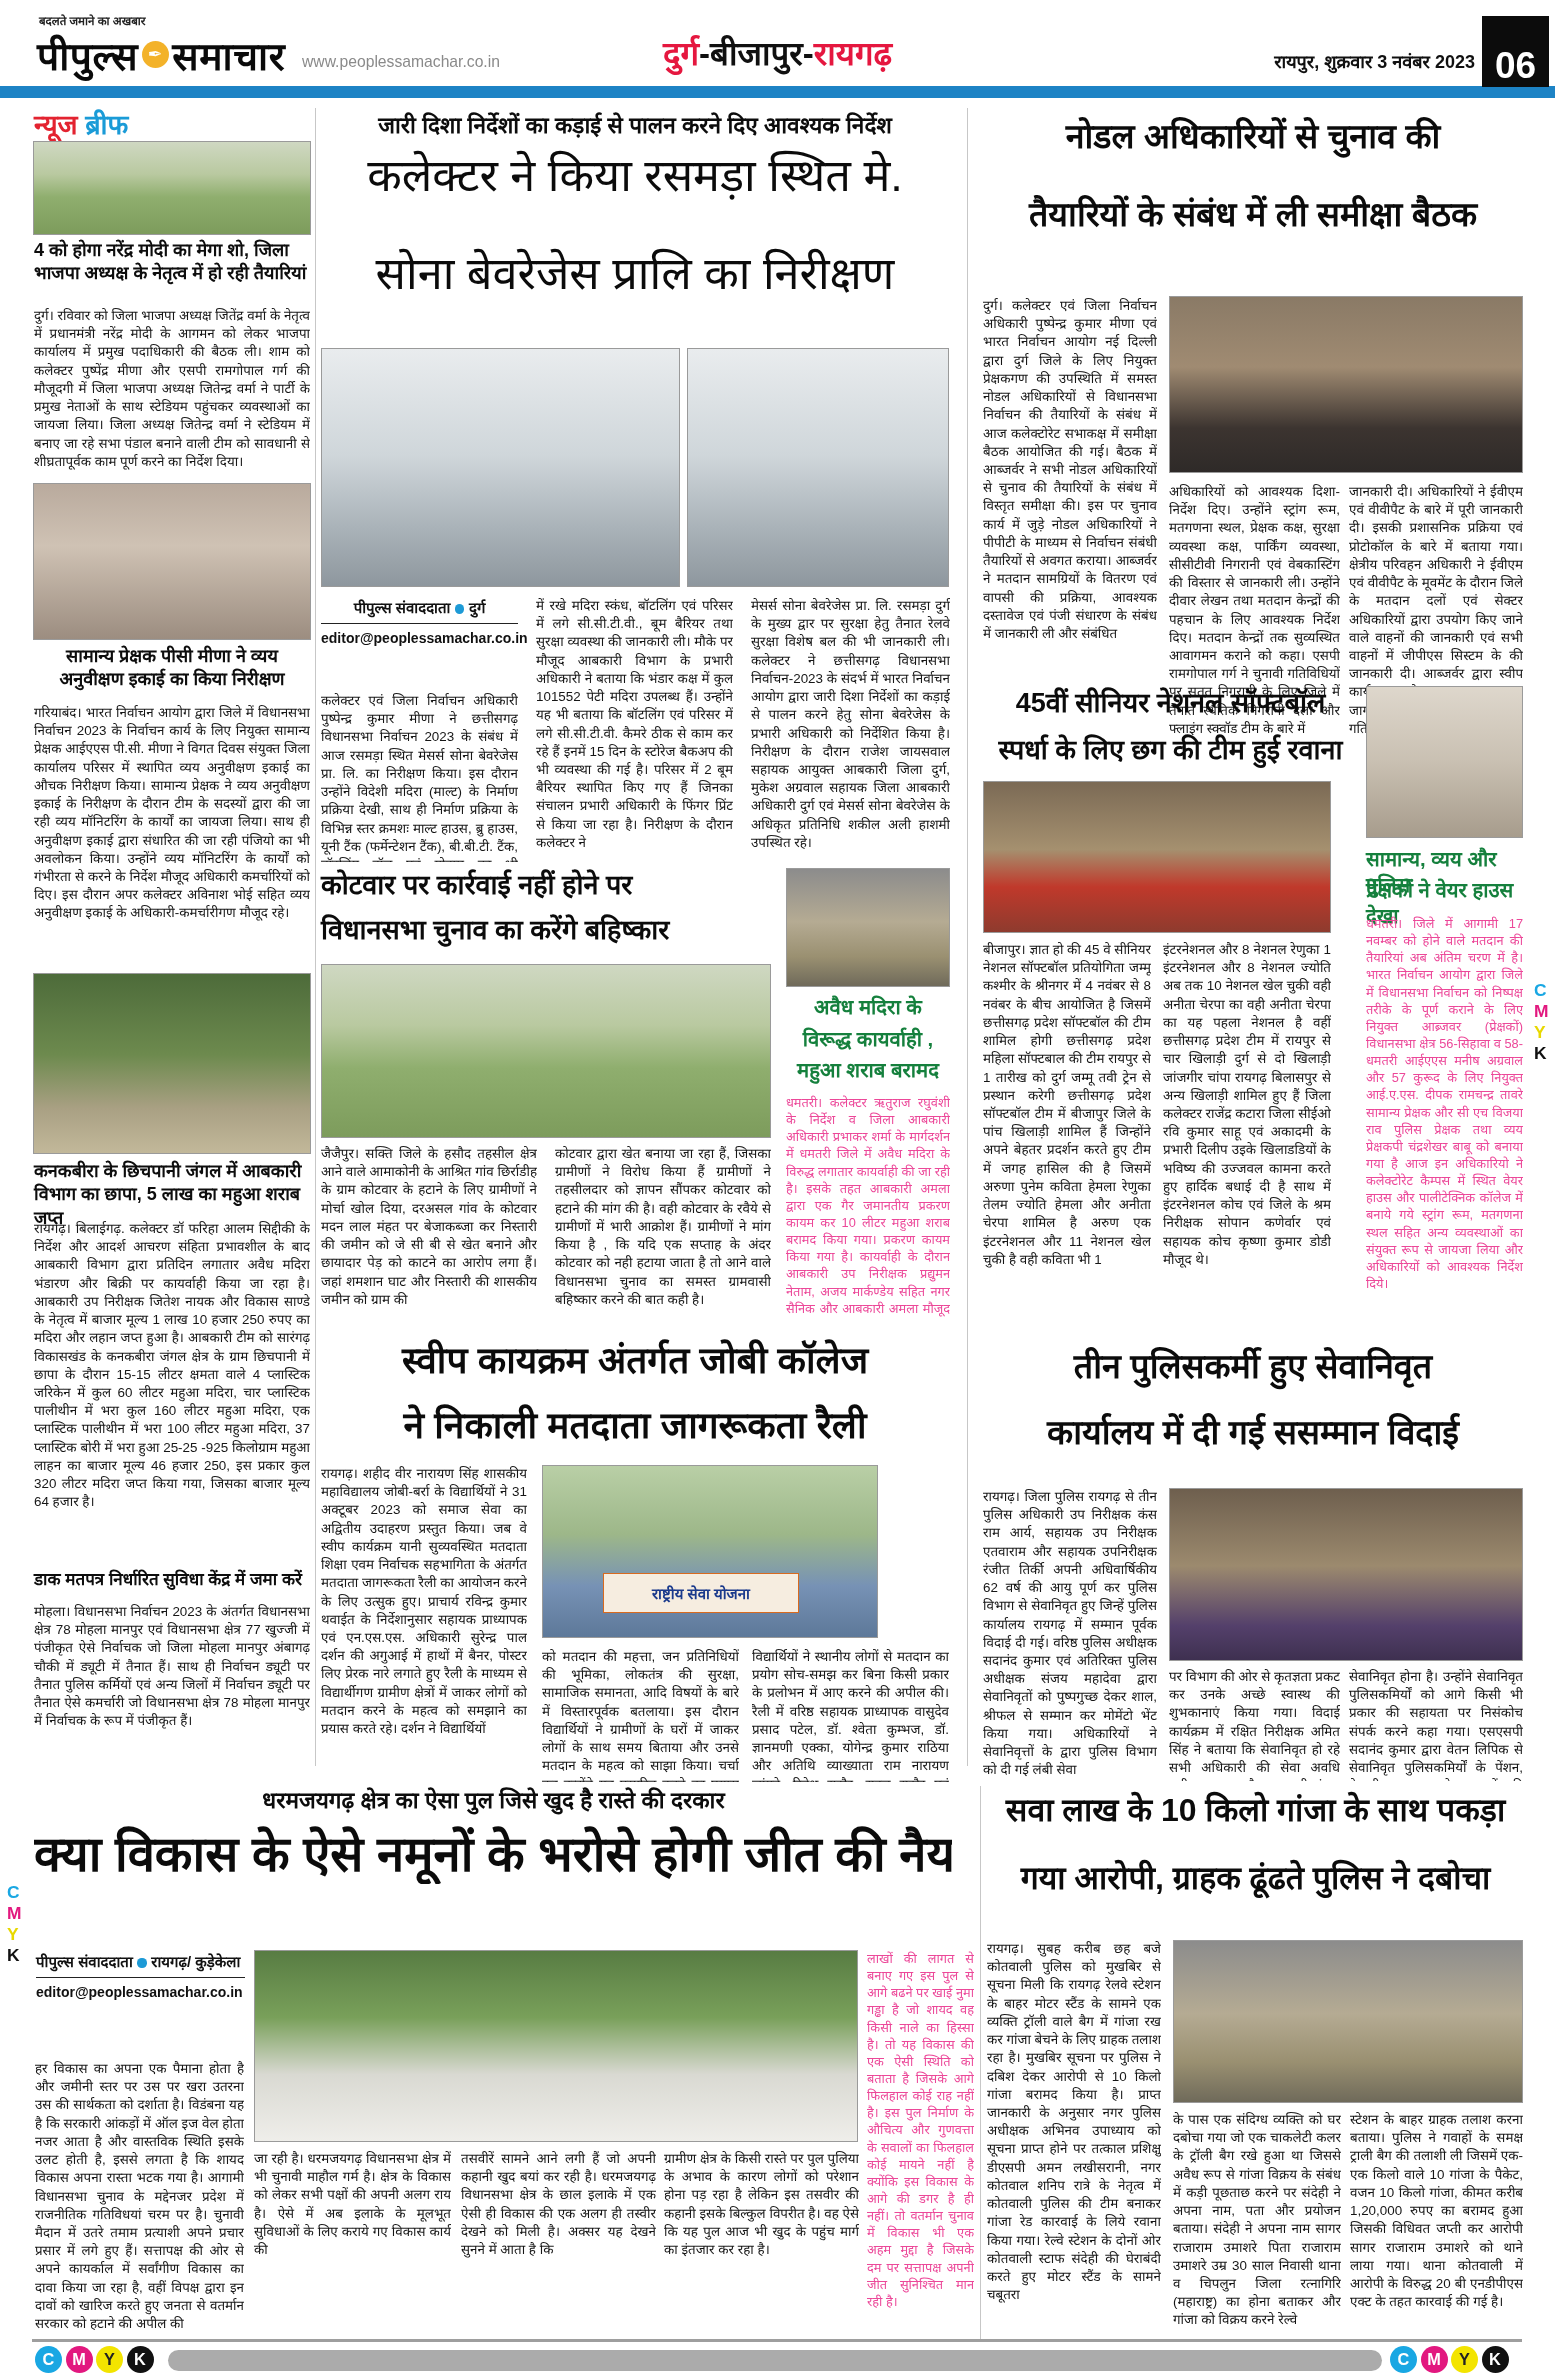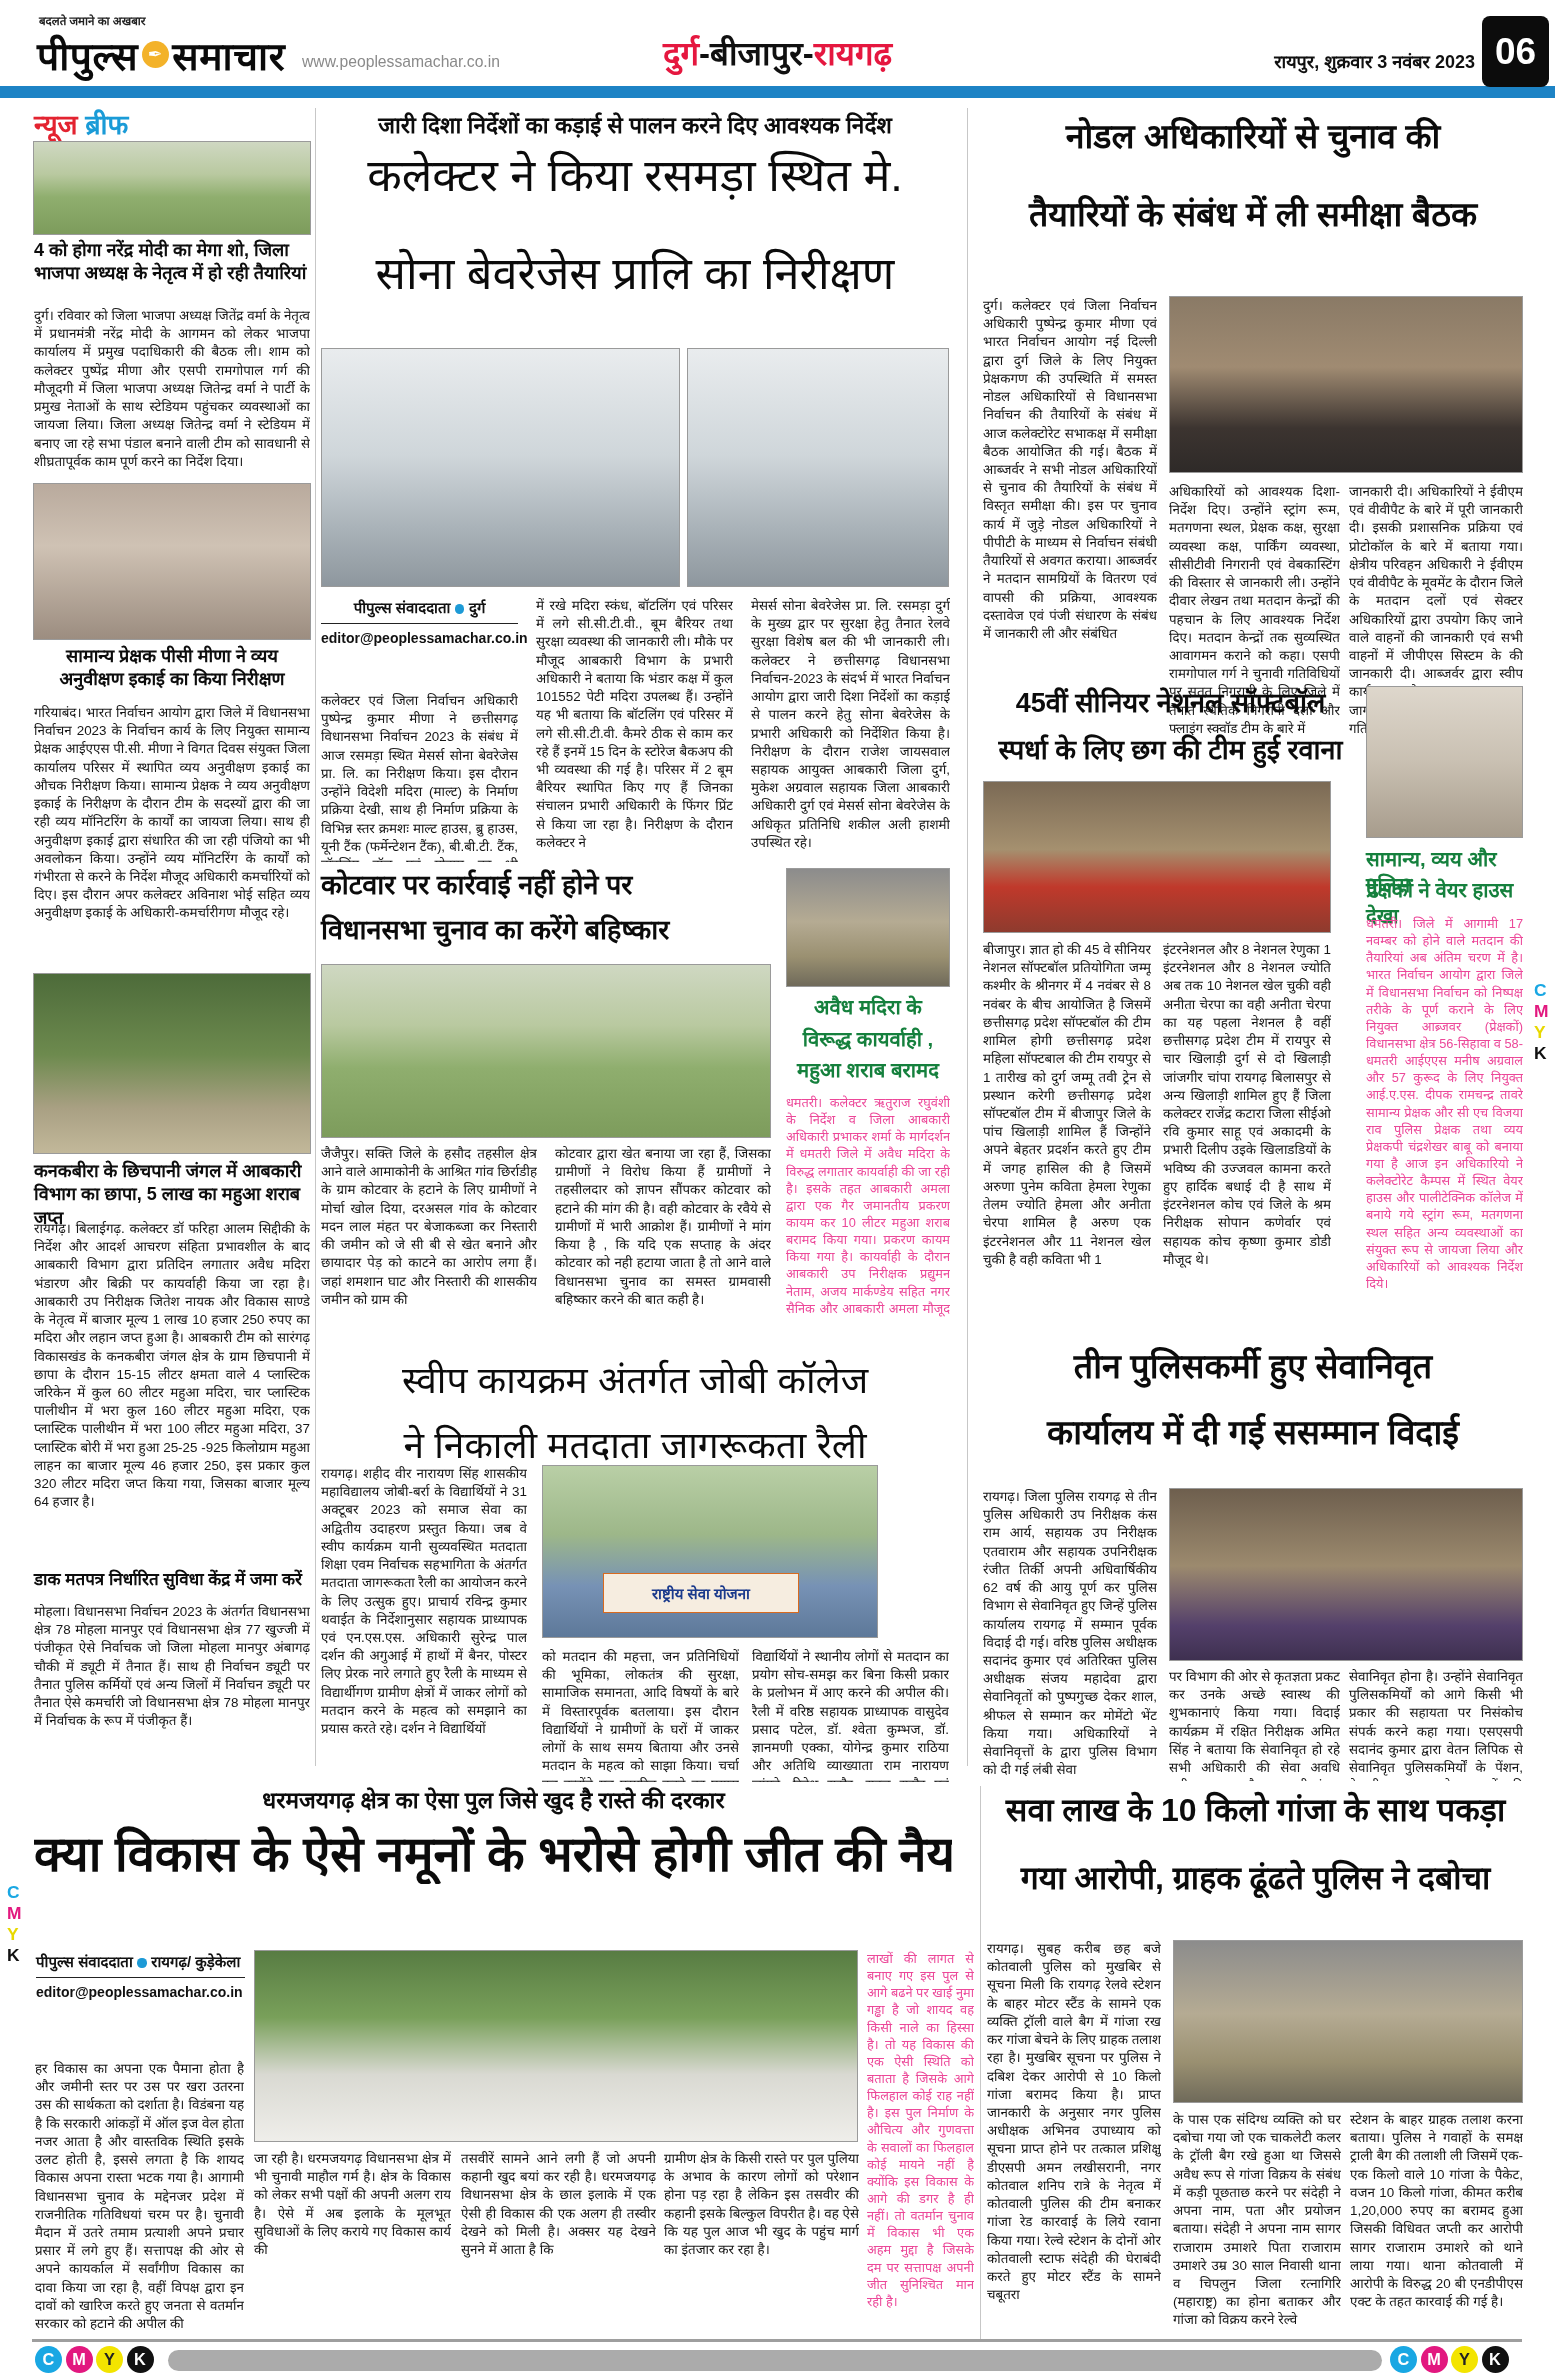--- a/index.html
+++ b/index.html
@@ -18,32 +18,32 @@
   .masthead-tagline{font-size:11.6px;font-weight:bold;color:#222;}
   .masthead-logo{font-size:39px;font-weight:bold;color:#0a0a0a;letter-spacing:0.6px;display:flex;align-items:center;gap:3.5px;}
   .logo-icon{display:inline-block;width:27px;height:27px;border-radius:50%;background:#f3b229;color:#fff;
              font-size:17.4px;line-height:27px;text-align:center;}
   .website{font-size:15.7px;color:#8a8a8a;}
   .edition{font-size:33px;font-weight:bold;}
   .edition .red{color:#e5173f;}
   .edition .blk{color:#101010;}
   .dateline{font-size:18px;font-weight:bold;color:#101010;}
   .pagebox{background:#0c0c0c;color:#ffffff;font-size:37px;font-weight:bold;
-           display:flex;align-items:center;justify-content:center;border-radius:8px;}
+           display:flex;align-items:flex-end;justify-content:center;}
   .bluebar{background:#1d83c5;}
   .nb-title{font-size:27px;font-weight:bold;}
   .nb-title .red{color:#e32330;}
   .nb-title .blue{color:#1a9bd7;}
   .nb-h{font-size:18px;line-height:1.3;font-weight:bold;color:#0d0d0d;}
   .kicker{font-size:22.6px;font-weight:bold;color:#0c0c0c;}
   .lead-h{font-size:45px;line-height:1.35;font-weight:normal;color:#0b0b0b;}
   .sec-h-xl{font-size:34px;line-height:1.32;font-weight:bold;color:#0b0b0b;}
   .sec-h-l{font-size:27px;line-height:1.3;font-weight:bold;color:#0b0b0b;}
   .sec-h-m{font-size:20.3px;line-height:1.3;font-weight:bold;color:#15803d;}
-  .sweep-h{font-size:37px;line-height:1.35;font-weight:normal;color:#0b0b0b;margin-top:20px;}
+  .sweep-h{font-size:37px;line-height:1.35;font-weight:bold;color:#0b0b0b;}
   .vikas-h{font-size:49px;line-height:1.2;font-weight:bold;color:#0b0b0b;white-space:nowrap;}
   .cmyk-dot{width:27px;height:27px;border-radius:50%;color:#fff;font-size:16.3px;font-weight:bold;
             display:flex;align-items:center;justify-content:center;}
   .dot-c{background:#19a7e3;}
   .dot-m{background:#e2187f;}
   .dot-y{background:#f3e400;color:#222;}
   .dot-k{background:#111111;}
   .graybar{background:#ababab;border-radius:10.5px;}
   .grayline{background:#9e9e9e;}
   .cmyk-vert{display:flex;flex-direction:column;font-size:17.4px;font-weight:bold;line-height:1.2;}

